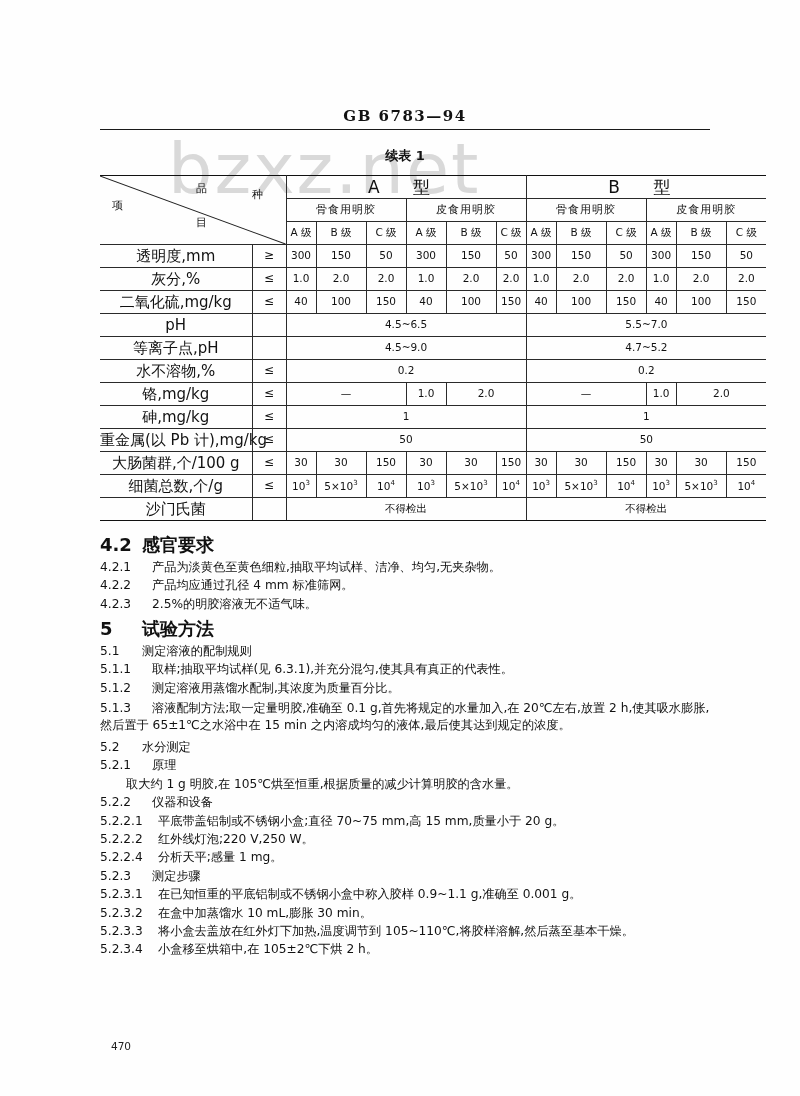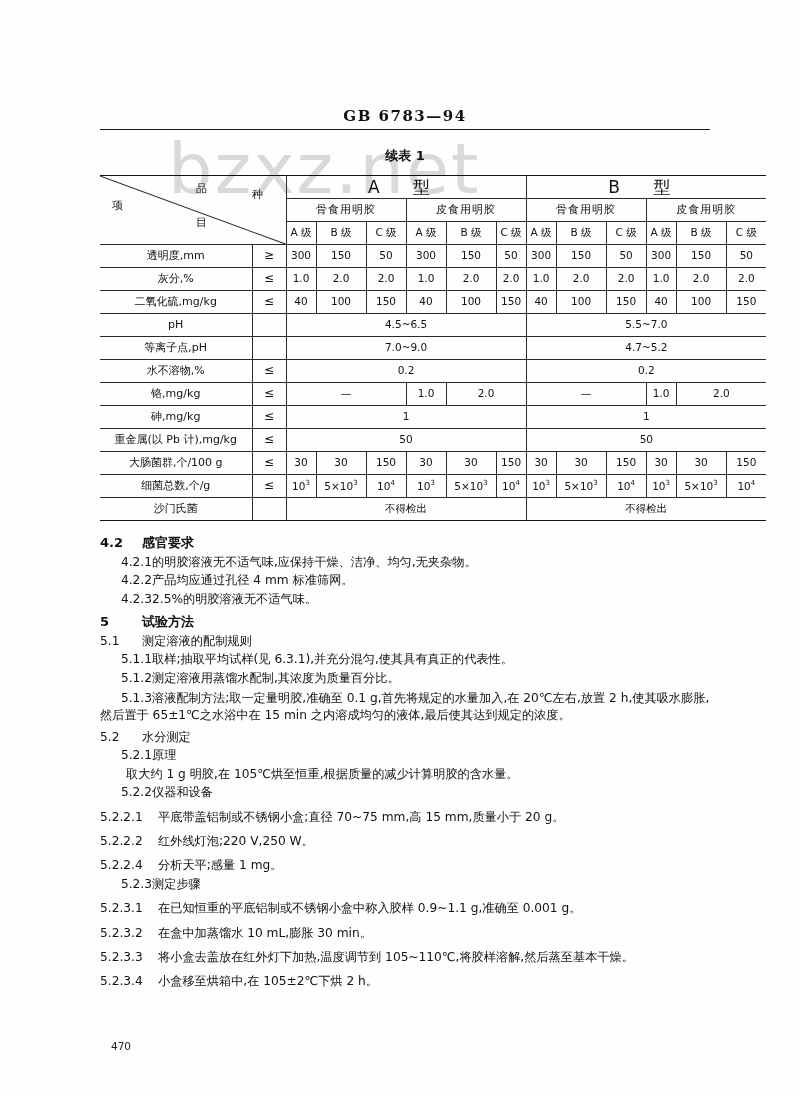--- a/index.html
+++ b/index.html
@@ -115,21 +115,21 @@
   .corner .lbl-xiang { top: 24px; left: 12px; letter-spacing: 0; }
   .corner .lbl-mu  { top: 41px; left: 96px; letter-spacing: 0; }
 
   .type-head { font-size: 17px; letter-spacing: 14px; padding-left: 14px; }
   .sub-head  { font-size: 11px; letter-spacing: 1px; }
   .grade-head{ font-size: 10.5px; }
 
   .rowlabel {
     text-align: left;
     padding-left: 10px;
-    font-size: 11px;
+    font-size: 15px;
     border-left: none !important;
     white-space: nowrap;
   }
   .oper {
     width: 34px;
     border-left: none !important;
     border-right: 0.8px solid #2a2a2a;
     font-size: 12px;
   }
   .lastcell { border-right: none !important; }
@@ -144,28 +144,28 @@
     font-size: 12.2px;
     line-height: 1.0;
   }
   .p {
     margin: 0 0 6.2px 0;
     white-space: nowrap;
   }
   .p.wrap { white-space: normal; line-height: 1.42; }
   .sec-head {
     font-weight: bold;
-    font-size: 13px;
+    font-size: 18px;
     margin: 0 0 7px 0;
   }
   .gap-before { margin-top: 10px; }
   .indent { padding-left: 26px; }
   .nm1 { display:inline-block; width: 42px; }
-  .nm2 { display:inline-block; width: 52px; text-align: right; }
-  .nm3 { display:inline-block; width: 58px; margin-top: 6px; }
+  .nm2 { display:inline-block; width: 52px; }
+  .nm3 { display:inline-block; width: 58px; }
 
   
   .page-num {
     position: absolute;
     top: 1040px;
     left: 111px;
     font-size: 10.5px;
     color: #222;
   }
 </style>
@@ -286,21 +286,21 @@
             </tr>
             <tr>
               <td class="rowlabel">pH</td>
               <td class="oper"></td>
               <td class="cellval" colspan="6">4.5~6.5</td>
               <td class="cellval lastcell" colspan="6">5.5~7.0</td>
             </tr>
             <tr>
               <td class="rowlabel">等离子点,pH</td>
               <td class="oper"></td>
-              <td class="cellval" colspan="6">7.0~9.0</td>
+              <td class="cellval" colspan="6">4.5~9.0</td>
               <td class="cellval lastcell" colspan="6">4.7~5.2</td>
             </tr>
             <tr>
               <td class="rowlabel">水不溶物,%</td>
               <td class="oper">≤</td>
               <td class="cellval" colspan="6">0.2</td>
               <td class="cellval lastcell" colspan="6">0.2</td>
             </tr>
             <tr>
               <td class="rowlabel">铬,mg/kg</td>
@@ -366,21 +366,21 @@
       </table>
     </div>
 
     <div class="body-text">
 
       <div class="p sec-head">
         <span class="nm1">4.2</span><span>感官要求</span>
       </div>
 
       <div class="p">
-        <span class="nm2">4.2.1</span><span>的明胶溶液无不适气味,应保持干燥、洁净、均匀,无夹杂物。</span>
+        <span class="nm2">4.2.1</span><span>产品为淡黄色至黄色细粒,抽取平均试样、洁净、均匀,无夹杂物。</span>
       </div>
       <div class="p">
         <span class="nm2">4.2.2</span><span>产品均应通过孔径 4 mm 标准筛网。</span>
       </div>
       <div class="p">
         <span class="nm2">4.2.3</span><span>2.5%的明胶溶液无不适气味。</span>
       </div>
 
       <div class="p sec-head gap-before">
         <span class="nm1">5</span><span>试验方法</span>

